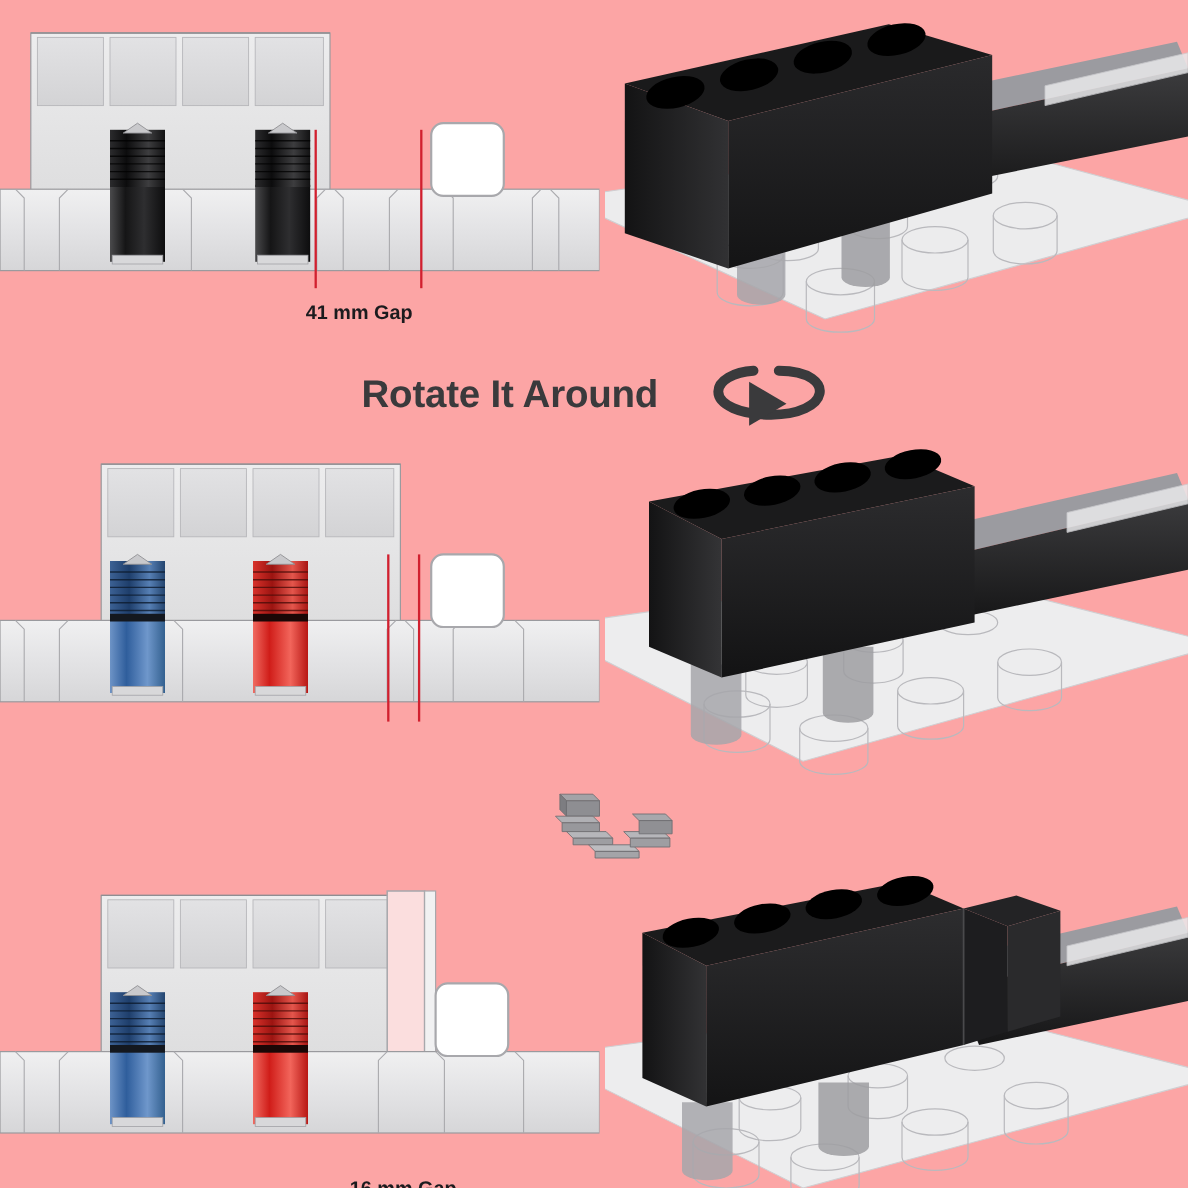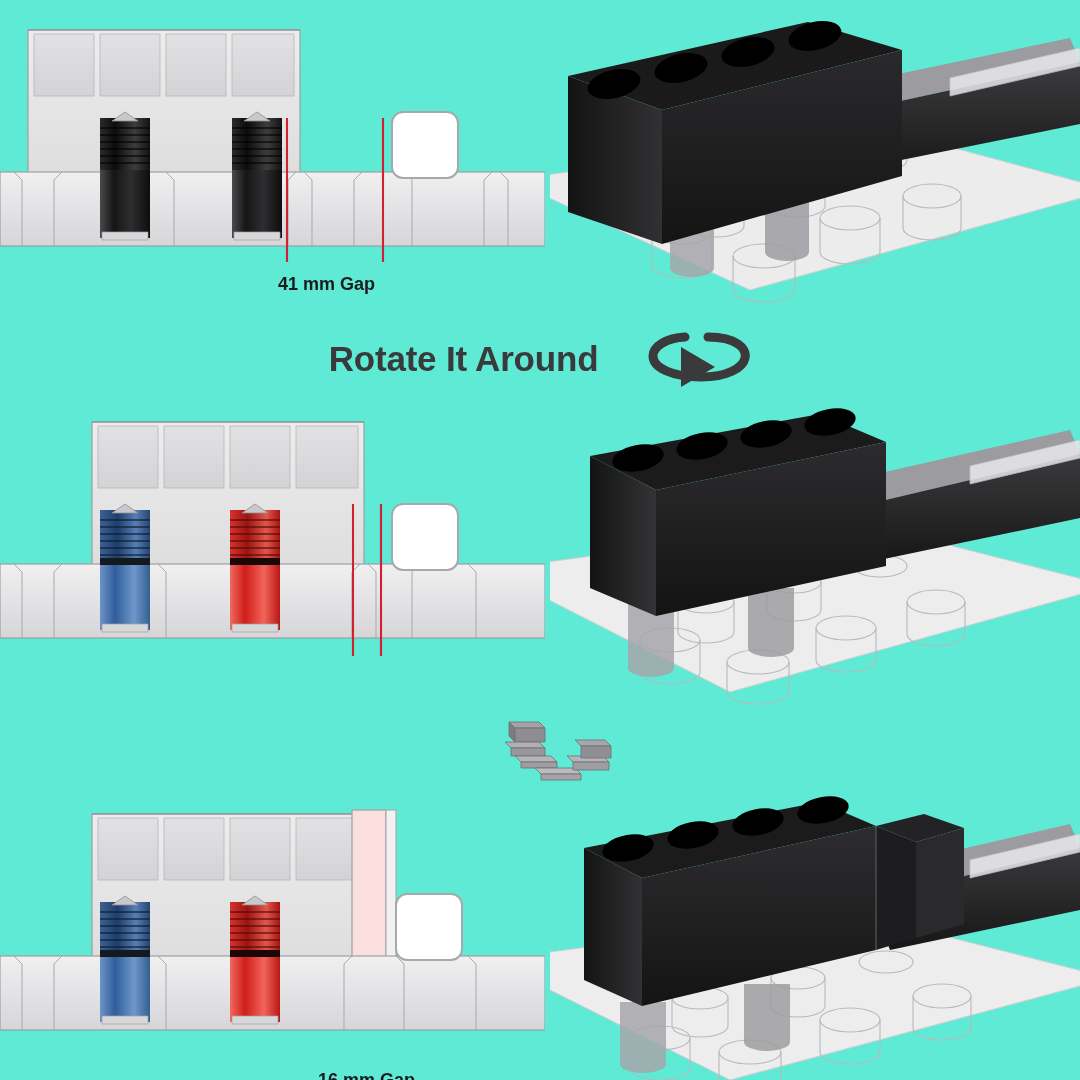--- a/index.html
+++ b/index.html
@@ -1,17 +1,17 @@
 <!DOCTYPE html>
 <html><head>
 <meta charset="utf-8">
 <style>
   html,body{margin:0;padding:0;background:#ffffff;}
   body{width:1080px;height:1080px;overflow:hidden;font-family:"Liberation Sans",sans-serif;}
-  #page{position:relative;width:1080px;height:1080px;background:#5eead4;}
+  #page{position:relative;width:1080px;height:1080px;background:#fca5a5;}
 
   .row{position:absolute;left:0;width:1080px;}
   .row1{top:0;height:320px;}
   .row2{top:400px;height:310px;}
   .row3{top:790px;height:290px;}
 
   
   .cs{position:absolute;left:0;top:0;width:545px;height:100%;}
   .cs svg{display:block;}
 

